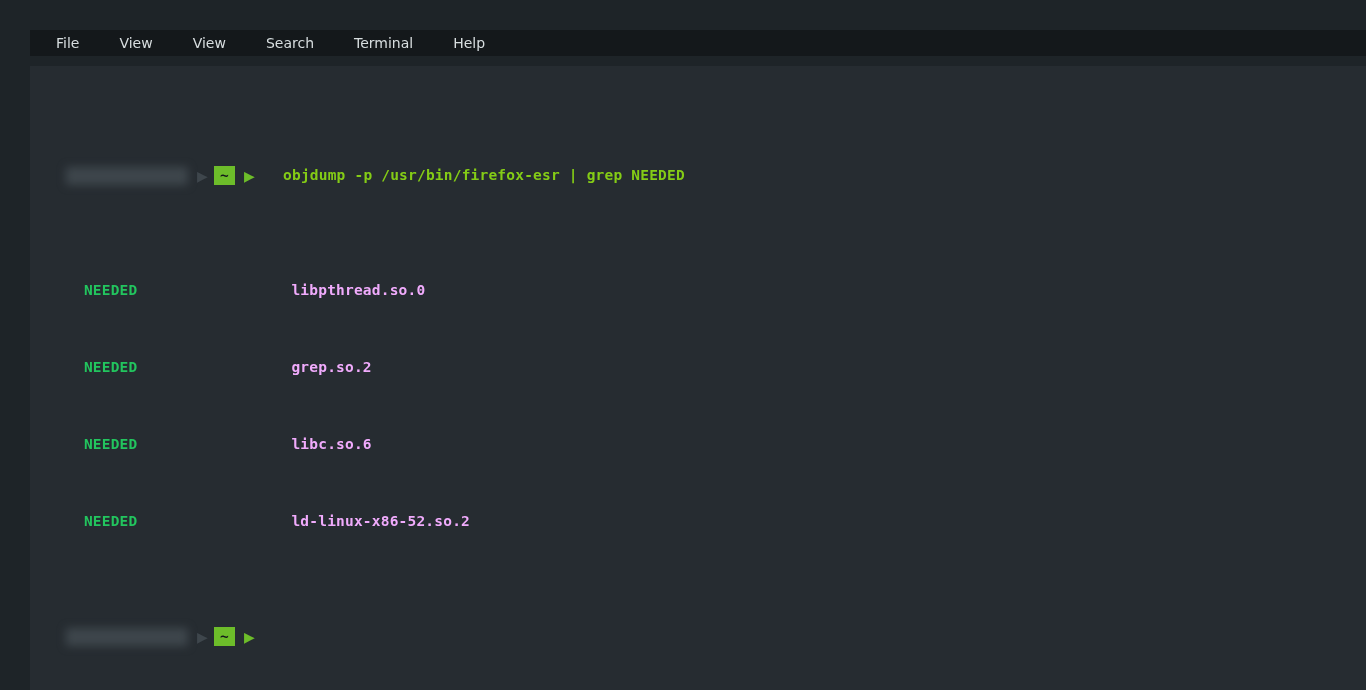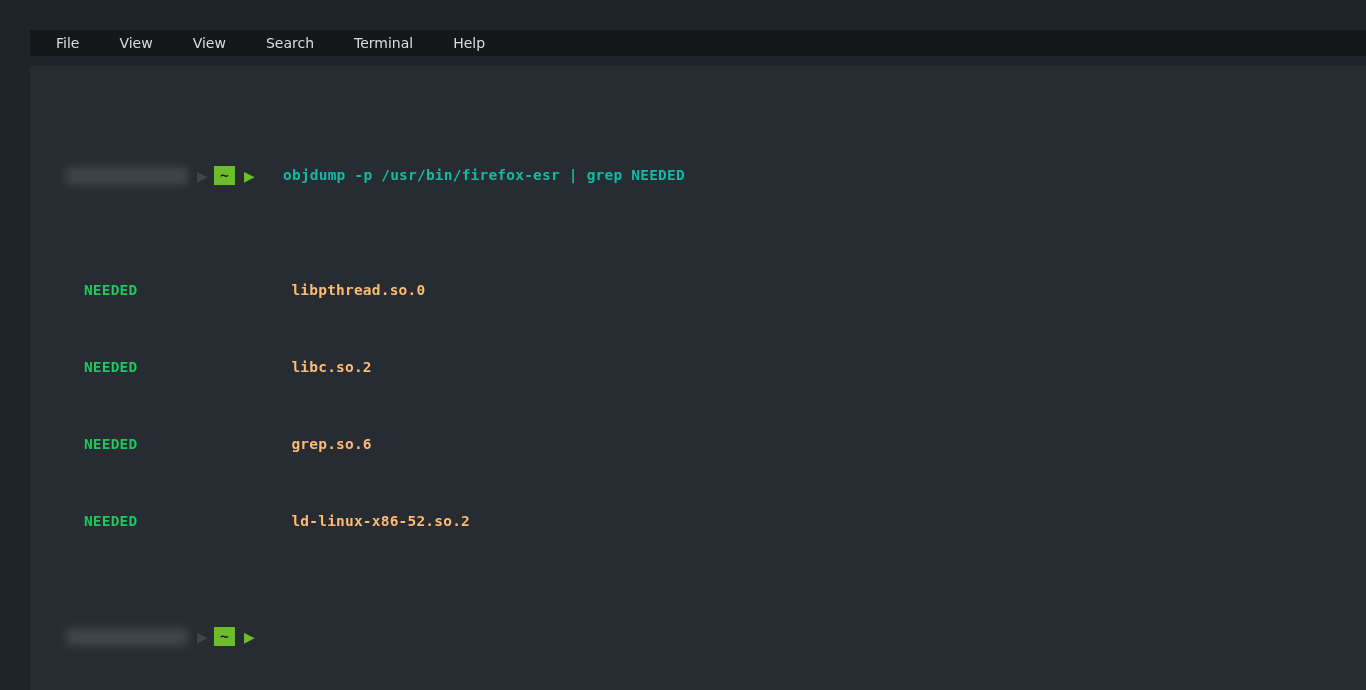--- a/index.html
+++ b/index.html
@@ -86,24 +86,24 @@
     align-items: center;
     justify-content: center;
     background: #6dbd2a;
     color: #14181b;
     height: 19px;
     padding: 0 6px 0 6px;
     font-weight: bold;
     margin-left: -4px;
   }
   .arrow .seg2 { color: #6dbd2a; font-size: 18px; line-height: 19px; margin-left: -1px; }
-  .cmd { color: #14b8a6; font-weight: bold; margin-left: 8px; }
+  .cmd { color: #84cc16; font-weight: bold; margin-left: 8px; }
   .out-line { height: 19px; }
   .needed { color: #22c55e; font-weight: bold; }
-  .lib { color: #fdba74; font-weight: bold; }
+  .lib { color: #f0abfc; font-weight: bold; }
 </style>
 </head>
 <body>
 
 <div class="menubar">
   <div class="menu-item">File</div>
   <div class="menu-item">View</div>
   <div class="menu-item">View</div>
   <div class="menu-item">Search</div>
   <div class="menu-item">Terminal</div>
@@ -119,22 +119,22 @@
       <span class="arrow">
         <span class="seg1">▶</span>
         <span class="tilde-box">~</span>
         <span class="seg2">▶</span>
       </span>
       <span class="cmd">objdump -p /usr/bin/firefox-esr | grep NEEDED</span>
     </div>
 
     
     <div class="out-line">  <span class="needed">NEEDED</span>               <span class="lib">libpthread.so.0</span></div>
-    <div class="out-line">  <span class="needed">NEEDED</span>               <span class="lib">libc.so.2</span></div>
-    <div class="out-line">  <span class="needed">NEEDED</span>               <span class="lib">grep.so.6</span></div>
+    <div class="out-line">  <span class="needed">NEEDED</span>               <span class="lib">grep.so.2</span></div>
+    <div class="out-line">  <span class="needed">NEEDED</span>               <span class="lib">libc.so.6</span></div>
     <div class="out-line">  <span class="needed">NEEDED</span>               <span class="lib">ld-linux-x86-52.so.2</span></div>
 
     
     <div class="prompt-row">
       <span class="userhost"></span>
       <span class="arrow">
         <span class="seg1">▶</span>
         <span class="tilde-box">~</span>
         <span class="seg2">▶</span>
       </span>

